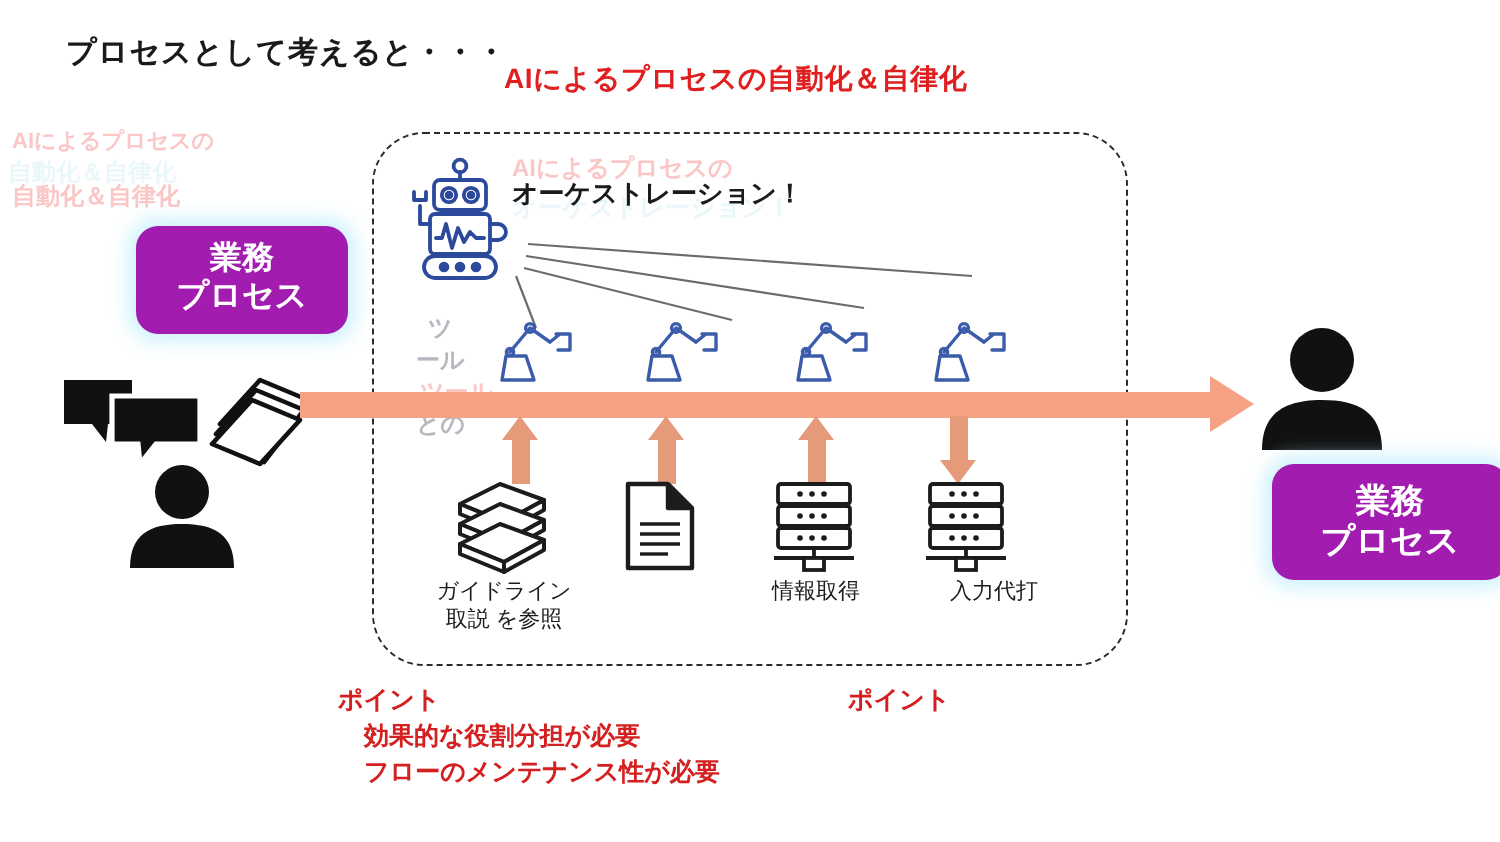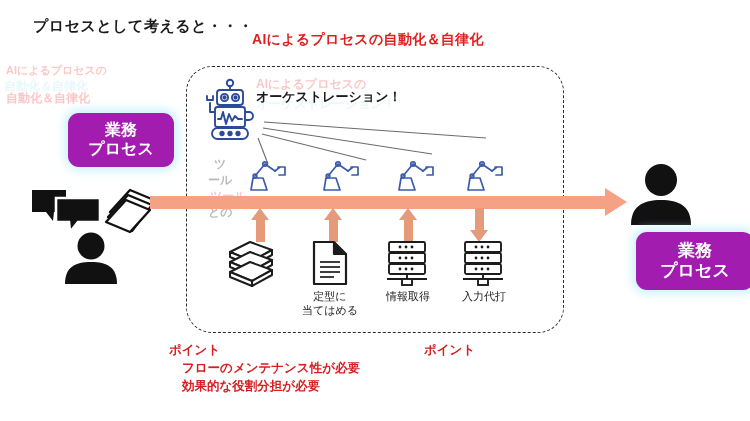--- a/index.html
+++ b/index.html
@@ -287,42 +287,42 @@
         <circle cx="23" cy="29" r="1.4"></circle>
         <circle cx="29" cy="29" r="1.4"></circle>
     </g>
     <g stroke="#1c1c1c" stroke-width="1.9" fill="none">
       <line x1="24" y1="34" x2="24" y2="39"></line>
       <line x1="4" y1="39" x2="44" y2="39"></line>
       <rect x="19" y="39" width="10" height="6" fill="#ffffff"></rect>
     </g>
   </svg>
 
-  <div class="cap" style="left:292px;top:289px;width:76px;">
-    <div>定型に</div>
-    <div>当てはめる</div>
+  <div class="cap" style="left:213px;top:289px;width:78px;">
+    <div>ガイドライン</div>
+    <div>取説 を参照</div>
   </div>
   <div class="cap" style="left:373px;top:289px;width:70px;">
     <div>情報取得</div>
   </div>
-  <div class="cap" style="left:449px;top:289px;width:70px;">
+  <div class="cap" style="left:449px;top:289px;width:70px;text-align:right;">
     <div>入力代打</div>
   </div>
 
   <svg class="svg-abs" style="left:628px;top:163px;" width="66" height="62" viewBox="0 0 66 62">
     <circle cx="33" cy="17" r="16" fill="#111111"></circle>
     <path d="M3 62 C3 43 15 37 33 37 C51 37 63 43 63 62 Z" fill="#111111"></path>
   </svg>
   <div class="bluebox" id="biz-right">
     <span>業務</span>
     <span>プロセス</span>
   </div>
 
   <div class="point" style="left:121px;top:342px;">
     <span class="hd">ポイント</span>
+    <span class="ln">効果的な役割分担が必要</span>
     <span class="ln">フローのメンテナンス性が必要</span>
-    <span class="ln">効果的な役割分担が必要</span>
   </div>
   <div class="point" style="left:376px;top:342px;">
     <span class="hd">ポイント</span>
   </div>
 
 </div>
 
 </body></html>

